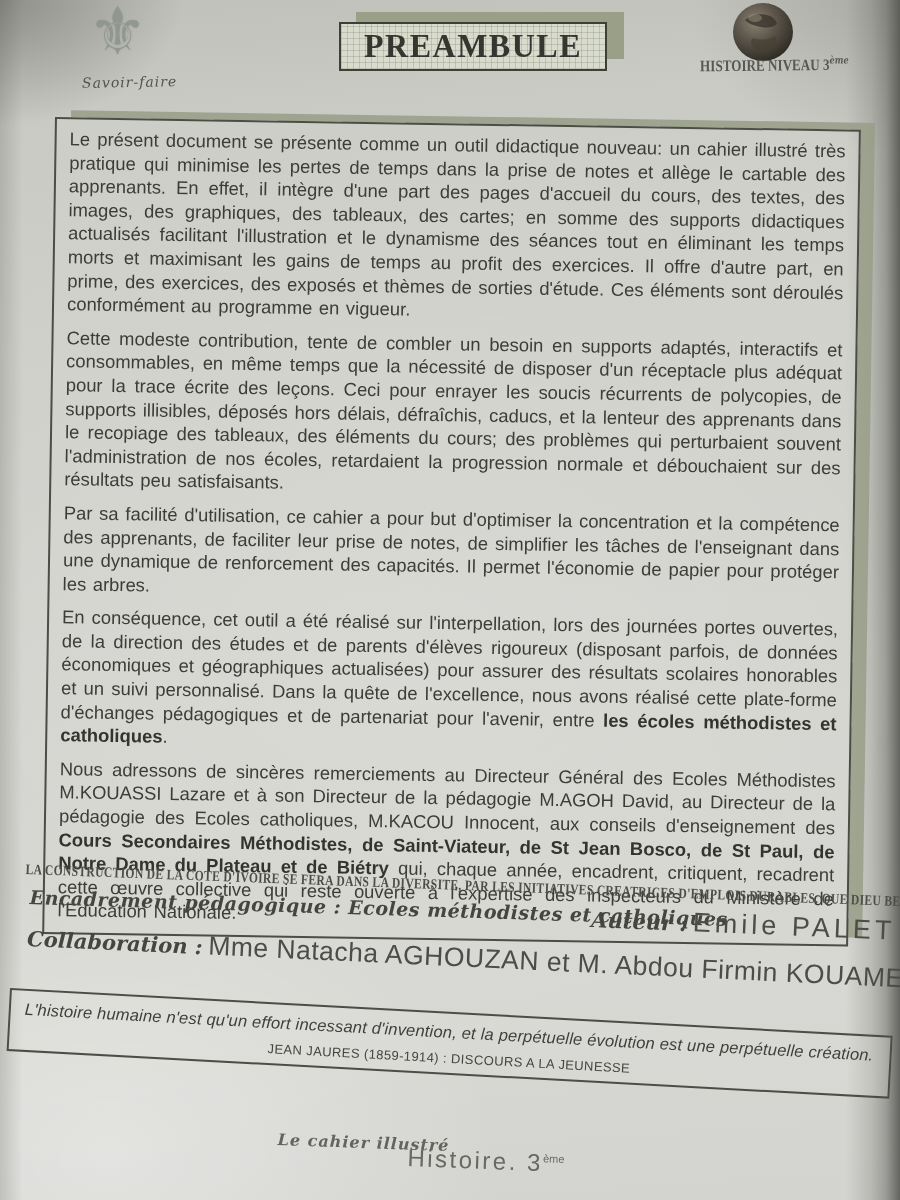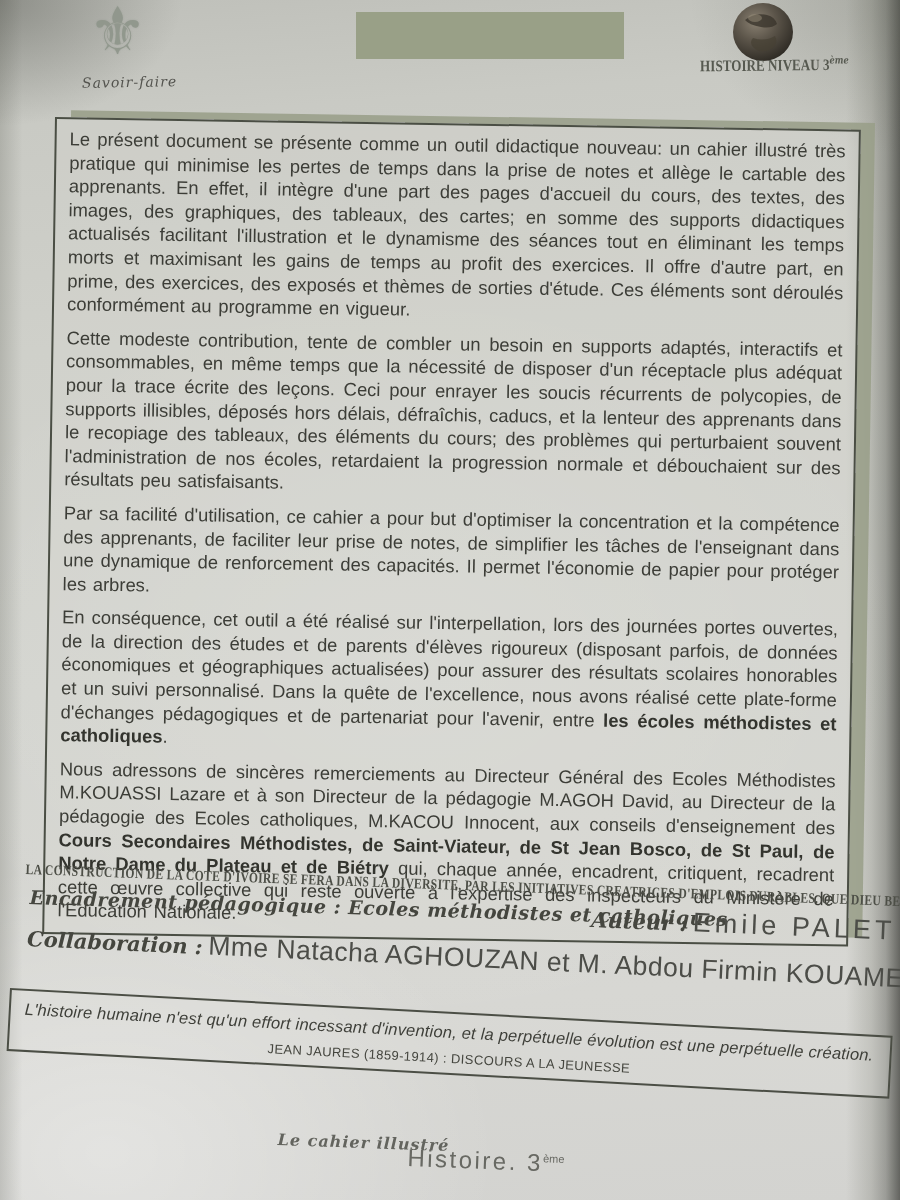--- a/index.html
+++ b/index.html
@@ -95,20 +95,23 @@
 </style>
 </head>
 <body>
 
 <div class="page">
 
   <div class="fleur">⚜</div>
   <div class="motto">Savoir-faire</div>
 
   <div class="title-shadow"></div>
+  <div class="title-box">
+    <h1>PREAMBULE</h1>
+  </div>
 
   <div class="globe">
     <svg width="64" height="60" viewBox="0 0 64 60">
       <defs>
         <radialGradient id="g1" cx="38%" cy="32%" r="75%">
           <stop offset="0%" stop-color="#8a8172"></stop>
           <stop offset="45%" stop-color="#5c554a"></stop>
           <stop offset="100%" stop-color="#2a2721"></stop>
         </radialGradient>
       </defs>

